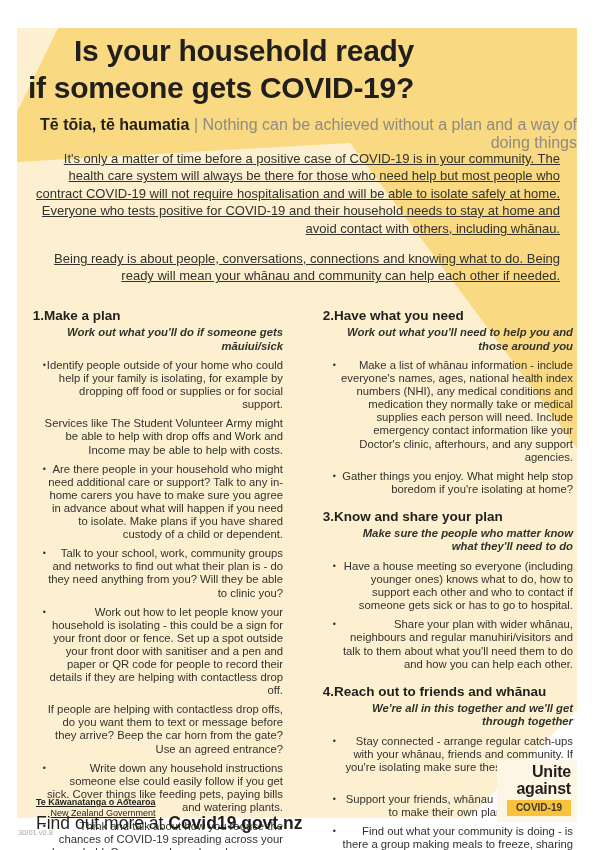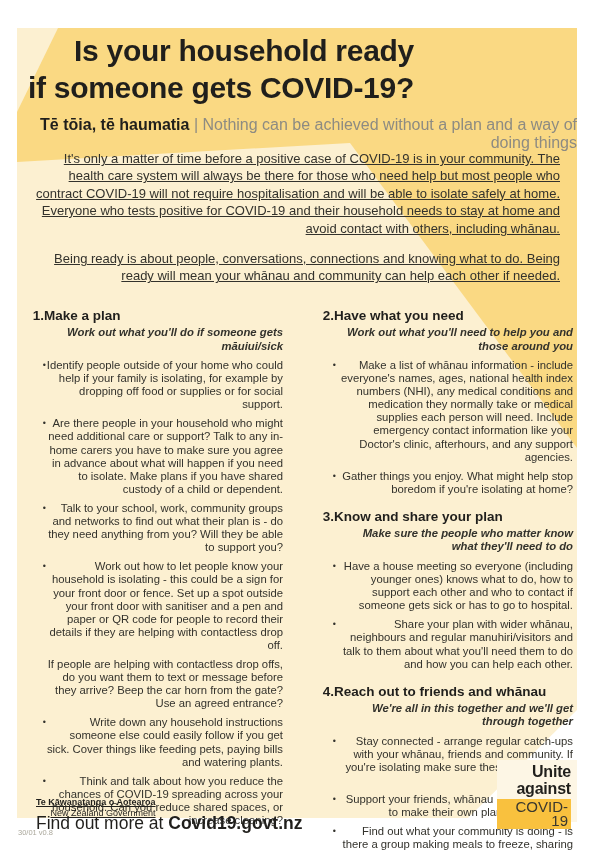--- a/index.html
+++ b/index.html
@@ -46,21 +46,21 @@
   .govt .g1{font-size:9px;line-height:11px;font-weight:700;}
   .govt .g2{font-size:9px;line-height:11px;}
 
   .logo-box{
     position:absolute;left:497px;top:760px;width:80px;height:62px;
     background:var(--logobox);text-align:right;padding:4px 6px 0 0;box-sizing:border-box;
   }
   .logo-box .l1{font-size:16px;line-height:16.5px;font-weight:600;color:var(--ink);letter-spacing:-0.2px;}
   .logo-box .l3{
     display:inline-block;margin-top:2px;background:var(--gold);
-    font-size:15px;line-height:14px;font-weight:400;color:#3a382f;padding:1px 3px;
+    font-size:10px;line-height:14px;font-weight:700;color:#3a382f;padding:1px 9px;
   }
   .version{position:absolute;left:18px;top:828px;font-size:7.5px;color:var(--faint);}
 </style>
 </head>
 <body>
 
 <div class="panel">
   <svg class="bg" viewBox="0 0 560 790" aria-hidden="true">
     <rect x="0" y="0" width="560" height="790" style="fill:var(--yellow)"></rect>
     <polygon points="0,0 41,0 0,84" style="fill:var(--cream)"></polygon>
@@ -87,27 +87,30 @@
     <div class="sec-head">
       <span class="sec-num">1.</span>
       <span>Make a plan</span>
     </div>
     <div class="sec-subtitle">Work out what you'll do if someone gets māuiui/sick</div>
     <div>
               <div class="item bullet">
                 <span class="dot">•</span>
                 <span class="itext">Identify people outside of your home who could help if your family is isolating, for example by dropping off food or supplies or for social support.</span>
               </div>
+              <div class="item para">
+                <span class="itext">Services like The Student Volunteer Army might be able to help with drop offs and Work and Income may be able to help with costs.</span>
+              </div>
               <div class="item bullet">
                 <span class="dot">•</span>
                 <span class="itext">Are there people in your household who might need additional care or support? Talk to any in-home carers you have to make sure you agree in advance about what will happen if you need to isolate. Make plans if you have shared custody of a child or dependent.</span>
               </div>
               <div class="item bullet">
                 <span class="dot">•</span>
-                <span class="itext">Talk to your school, work, community groups and networks to find out what their plan is - do they need anything from you? Will they be able to support you?</span>
+                <span class="itext">Talk to your school, work, community groups and networks to find out what their plan is - do they need anything from you? Will they be able to clinic you?</span>
               </div>
               <div class="item bullet">
                 <span class="dot">•</span>
                 <span class="itext">Work out how to let people know your household is isolating - this could be a sign for your front door or fence. Set up a spot outside your front door with sanitiser and a pen and paper or QR code for people to record their details if they are helping with contactless drop off.</span>
               </div>
               <div class="item para">
                 <span class="itext">If people are helping with contactless drop offs, do you want them to text or message before they arrive? Beep the car horn from the gate? Use an agreed entrance?</span>
               </div>
               <div class="item bullet">
                 <span class="dot">•</span>

